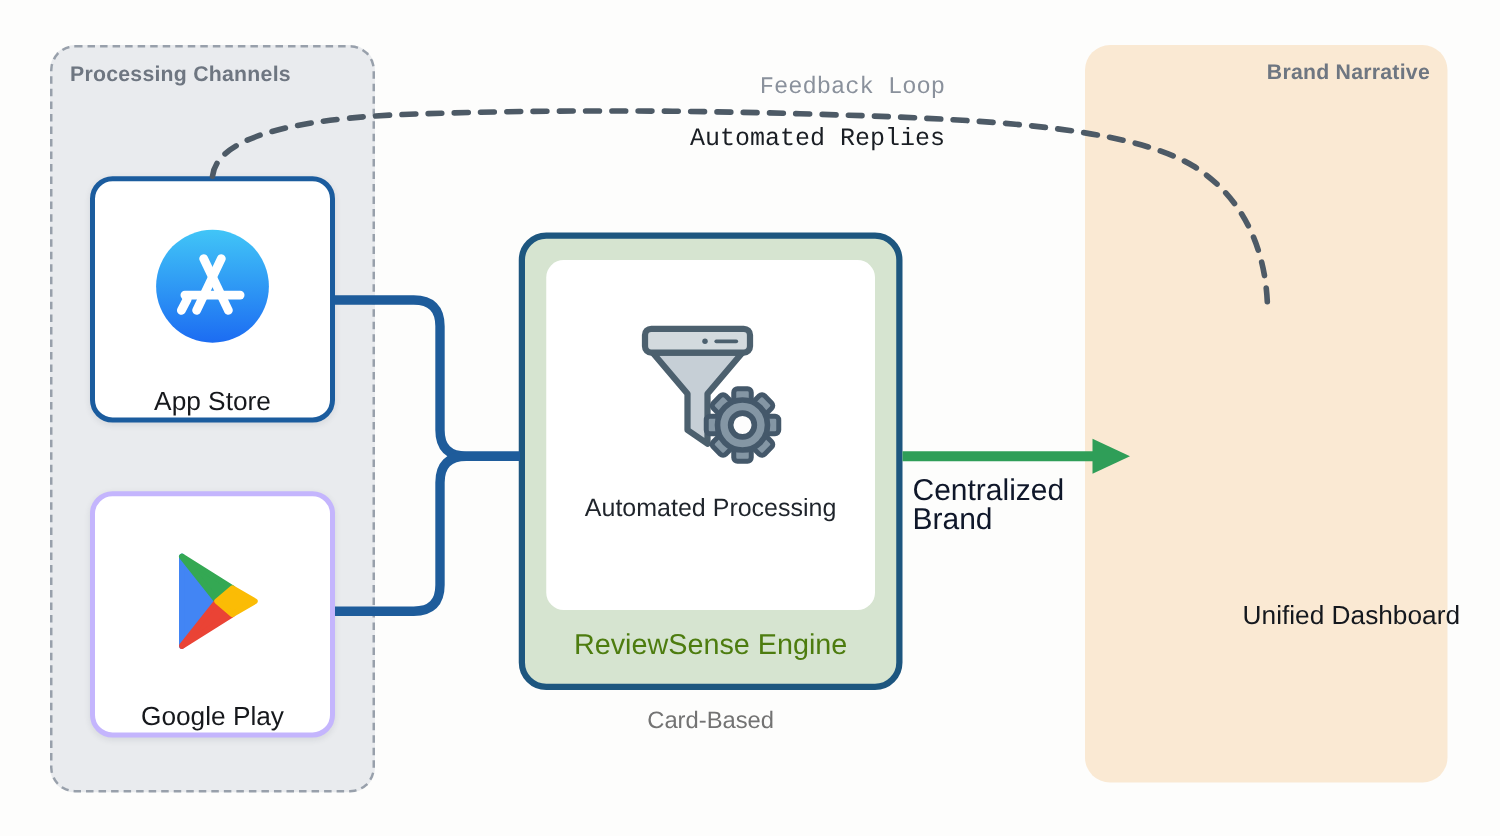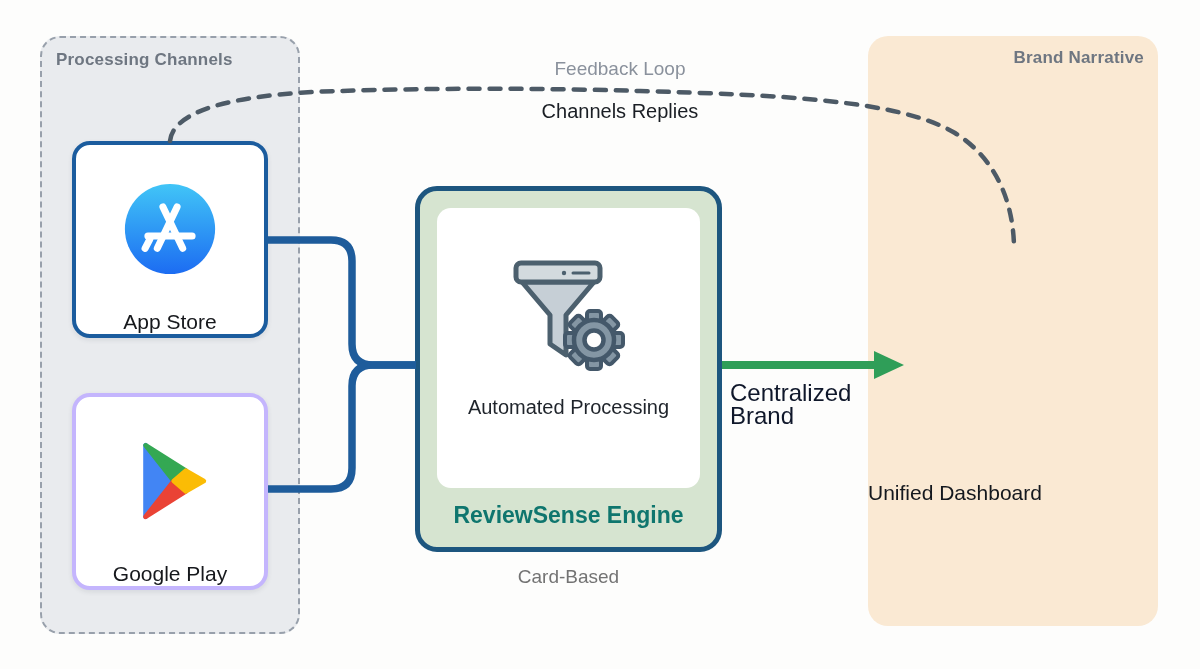--- a/index.html
+++ b/index.html
@@ -43,28 +43,28 @@
     background:#d6e4d0;border:5px solid #1d567f;border-radius:22px;
   }
   .engine-inner{
     position:absolute;left:17px;top:17px;width:263px;height:280px;
     background:#fff;border-radius:14px;display:flex;flex-direction:column;align-items:center;
   }
   .engine-icon{margin-top:44px;width:150px;height:130px;display:block;}
   .engine-inner-label{margin-top:14px;font-size:20px;color:#1f242b;}
   .engine-title{
     position:absolute;left:0;bottom:18px;width:100%;text-align:center;
-    font-size:23px;font-weight:700;color:#0f766e;
+    font-size:23px;font-weight:400;color:#4d7c0f;
   }
   .engine-caption{
     position:absolute;left:415px;top:566px;width:307px;text-align:center;
     font-size:19px;color:#737373;
   }
   
-  .fb-label{position:absolute;left:470px;width:300px;text-align:center;}
+  .fb-label{position:absolute;left:456px;width:300px;text-align:right;font-family:Liberation Mono, monospace;}
   .fb-top{top:58px;font-size:19px;color:#8a919c;}
   .fb-bottom{top:100px;font-size:20px;color:#1a1e24;}
   
   .central-label{
     position:absolute;left:730px;top:381px;width:130px;text-align:left;
     font-size:24px;color:#0f172a;line-height:23px;
   }
   
   .browser{
     position:absolute;left:906px;top:246px;width:221px;height:218px;box-sizing:border-box;
@@ -77,21 +77,21 @@
   }
   .dot{width:9px;height:9px;border-radius:50%;display:inline-block;}
   .dot-red{background:#e0534a;}
   .dot-yellow{background:#e8a33d;}
   .dot-green{background:#3f9e4d;}
   .browser-band{height:32px;background:#accdf1;}
   .browser-content{display:flex;flex-direction:column;align-items:center;}
   .chart-icon{width:152px;height:112px;margin-top:4px;display:block;}
   .browser-label{font-size:18px;color:#14181e;margin-top:2px;}
   .dashboard-caption{
-    position:absolute;left:868px;top:481px;width:300px;text-align:left;
+    position:absolute;left:868px;top:481px;width:300px;text-align:right;
     font-size:21px;color:#14181e;
   }
   
   .overlay{position:absolute;left:0;top:0;width:1200px;height:669px;pointer-events:none;}
 </style>
 </head>
 <body>
 
 <div class="stage">
 
@@ -156,21 +156,21 @@
           <circle r="9.5" fill="#fdfdfd" stroke="#44586a" stroke-width="4.5"></circle>
         </g>
       </svg>
       <div class="engine-inner-label">Automated Processing</div>
     </div>
     <div class="engine-title">ReviewSense Engine</div>
   </div>
   <div class="engine-caption">Card-Based</div>
 
   <div class="fb-label fb-top">Feedback Loop</div>
-  <div class="fb-label fb-bottom">Channels Replies</div>
+  <div class="fb-label fb-bottom">Automated Replies</div>
 
   <div class="central-label">
     <div>Centralized</div>
     <div>Brand</div>
   </div>
 
   <div class="dashboard-caption">Unified Dashboard</div>
 
   <svg class="overlay" viewBox="0 0 1200 669">
     <path d="M 170 141 C 174 104 260 93 340 91 C 430 88 540 88 640 91 C 780 95 900 100 955 133 C 995 158 1013 200 1014 246" fill="none" stroke="#4d5a66" stroke-width="4.5" stroke-dasharray="11 10" stroke-linecap="round"></path>

